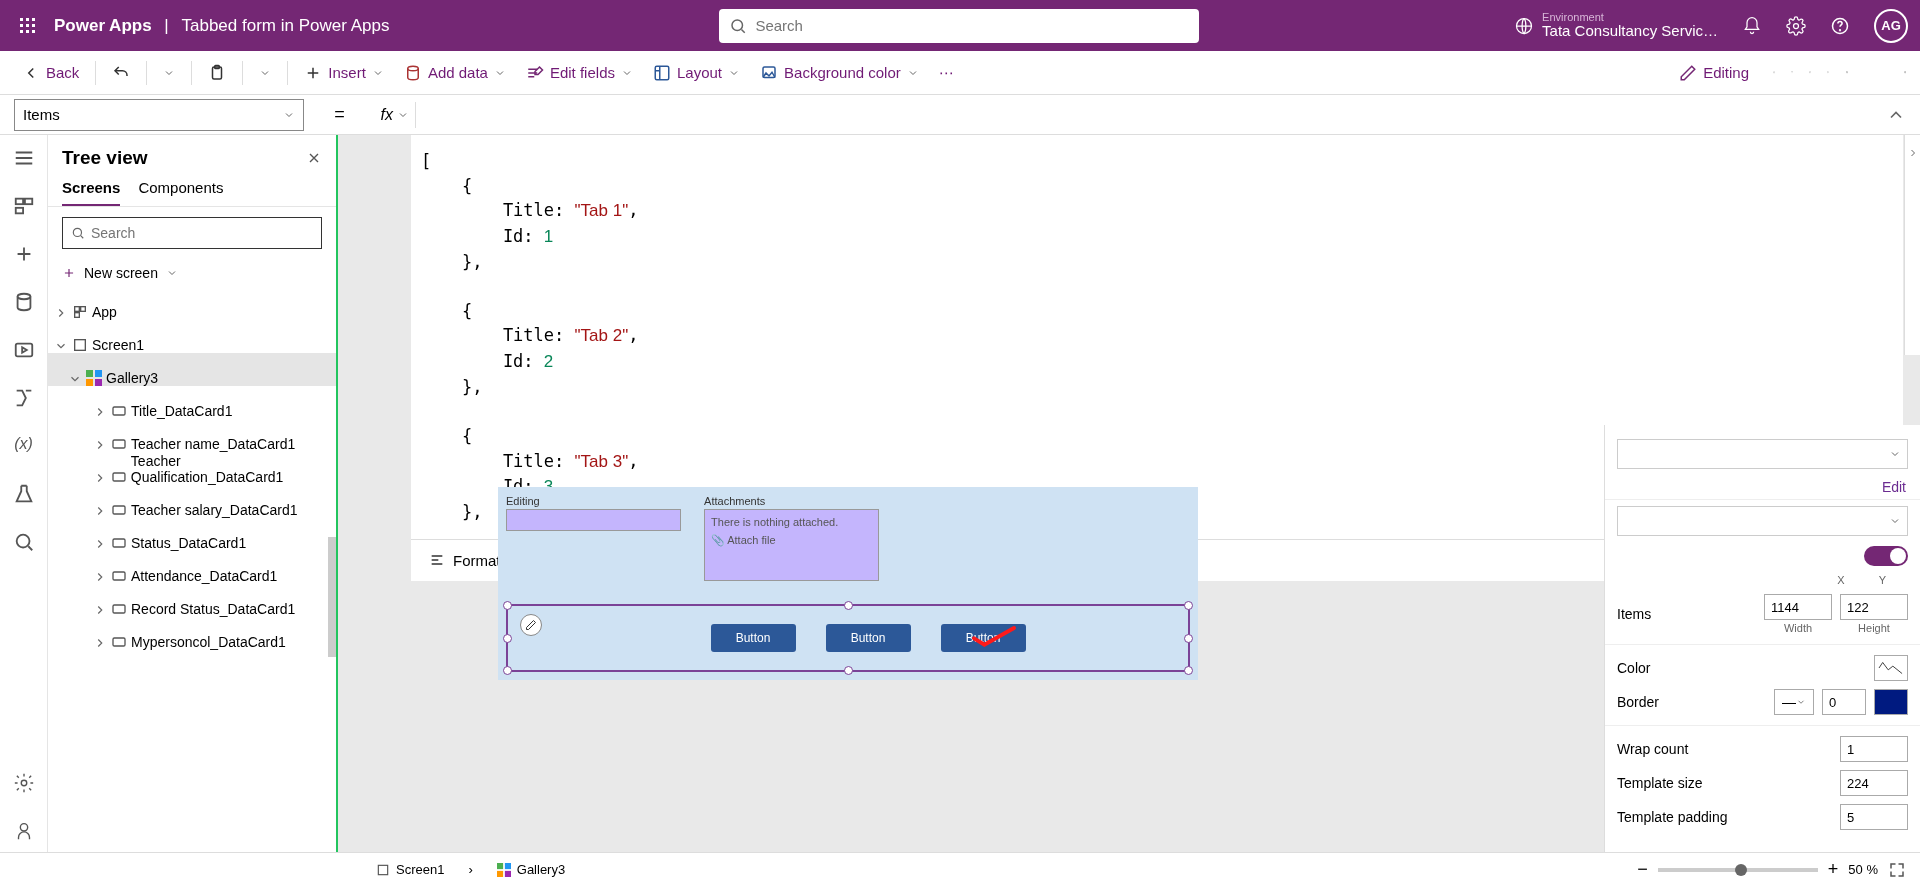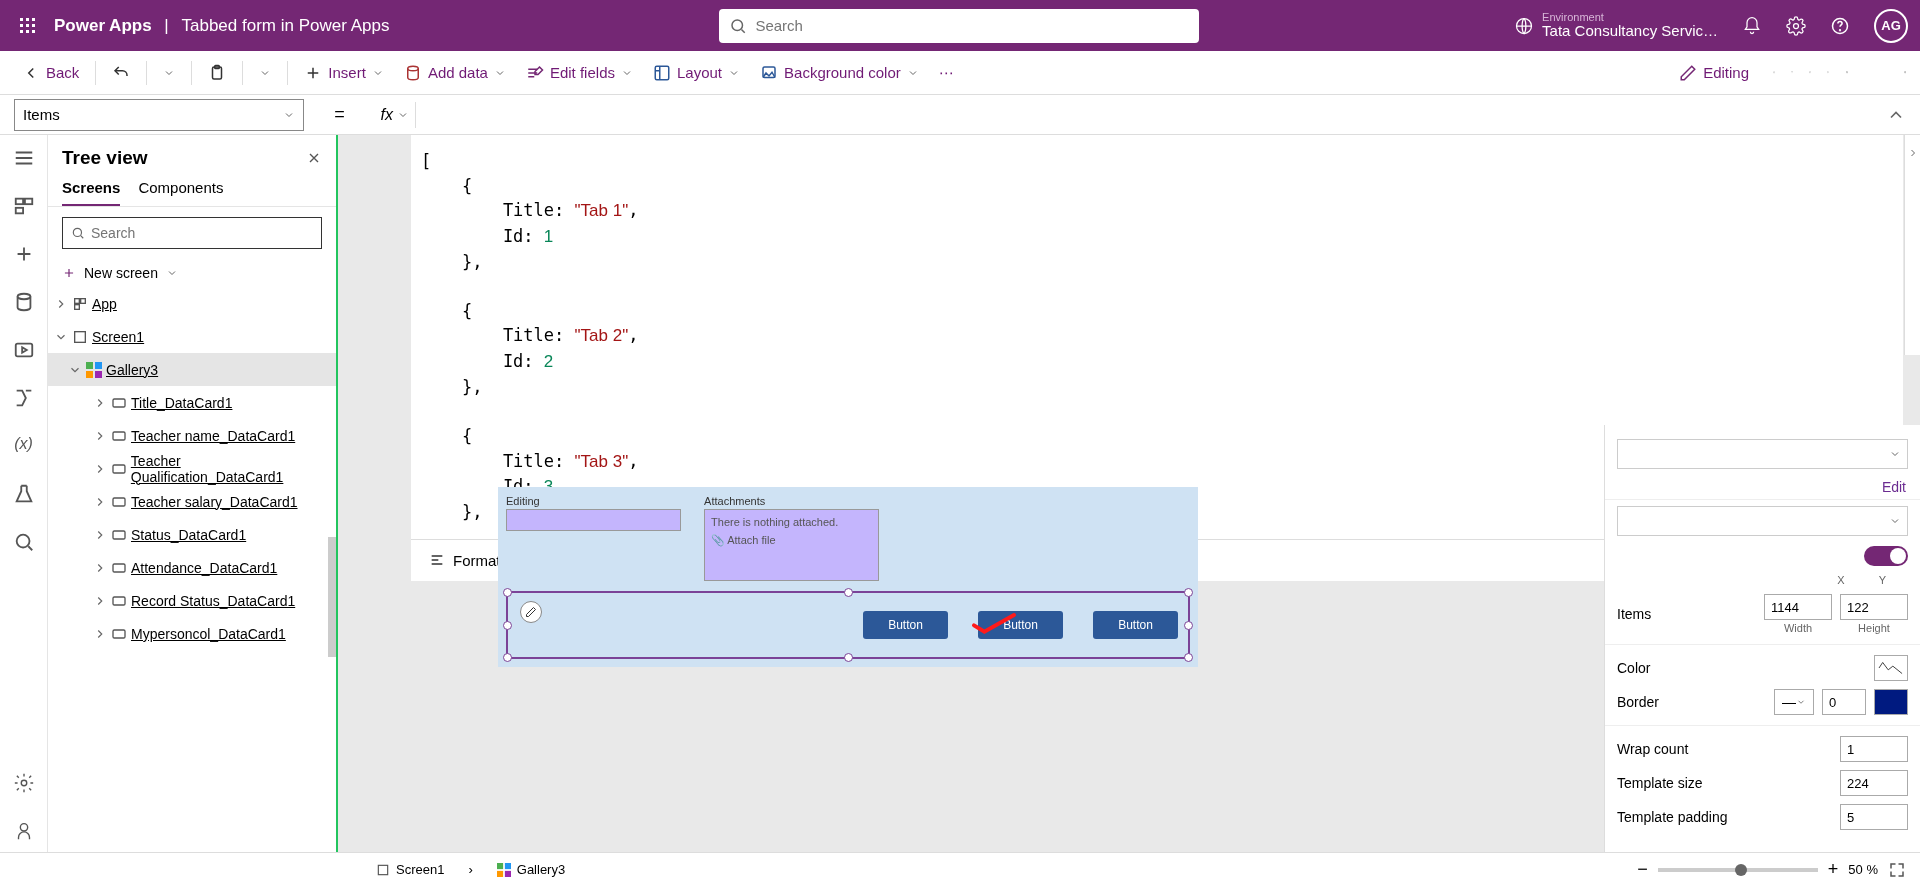--- a/index.html
+++ b/index.html
@@ -44,42 +44,42 @@
 .treehead { display:flex; align-items:center; justify-content:space-between; padding:12px 14px 4px;}
 .treehead h2 { font-size:19px; font-weight:600;}
 .treehead .close { width:16px; height:16px; cursor:pointer;}
 .treetabs { display:flex; gap:18px; padding:6px 14px 0; border-bottom:1px solid #e5e5e5;}
 .treetabs .ttab { font-size:15px; padding-bottom:8px; cursor:pointer;}
 .treetabs .ttab.active { border-bottom:2px solid #742774; font-weight:600;}
 .treesearch { margin:10px 14px; border:1px solid #333; height:32px; display:flex; align-items:center; padding:0 8px; gap:6px;}
 .treesearch input { border:none; outline:none; flex:1; font-size:14px;}
 .newscreen { padding:6px 14px; display:flex; align-items:center; gap:8px; font-size:14px; cursor:pointer;}
 .treelist { flex:1; overflow-y:auto; font-size:14px;}
-.trow { display:flex; align-items:center; height:33px; padding-left:6px; gap:4px; cursor:pointer; position:relative;text-decoration:underline;}
+.trow { display:flex; align-items:flex-end; height:33px; padding-left:6px; gap:4px; cursor:pointer; position:relative;}
 .trow.selected { background:#e5e5e5;}
 .trow .chv { width:14px; height:14px; color:#666;}
 .trow .tico { width:16px; height:16px;}
 .indent1{padding-left:20px;} .indent2{padding-left:45px;}
 .scrollthumb { position:absolute; right:0; top:250px; width:8px; height:120px; background:#ccc;}
 
 .canvas { flex:1; background:#e9e9e9; position:relative; overflow:hidden;}
 
 .formula-editor { position:absolute; top:0; left:73px; right:17px; background:#fff;}
 .codearea { padding:14px 10px; font-family:Consolas,monospace; font-size:17px; line-height:1.45; min-height:310px; white-space:pre;}
 .codearea .str { color:#a31515;} .codearea .num { color:#098658;}
 .fmtbar { border-top:1px solid #ddd; height:42px; display:flex; align-items:center; gap:26px; padding:0 18px; font-size:15px;}
 .fmtbar .fitem { display:flex; align-items:center; gap:8px; cursor:pointer;}
 
 .mockarea { position:absolute; top:352px; left:100px; right:0;}
 .formprev { width:700px; margin-left:60px; background:#cfe2f3; padding:8px; font-size:11px; position:relative;}
 .fld { display:inline-block; vertical-align:top; margin-right:20px;}
 .fld .flabel { font-size:11px; color:#333; margin-bottom:2px;}
 .fld .fbox { background:#c4b5fd; border:1px solid #999; }
 .attbox { padding:6px; font-size:11px; color:#555;}
-.gallery-sel { border:2px solid #7b4397; position:relative; margin-top:10px; padding:18px 10px; display:flex; gap:30px; justify-content:flex-end; padding-left:50px;}
+.gallery-sel { border:2px solid #7b4397; position:relative; margin-top:23px; padding:18px 10px; display:flex; gap:30px; justify-content:center; padding-left:50px;}
 .gallery-sel .handle { position:absolute; width:9px; height:9px; background:#fff; border:1px solid #7b4397; border-radius:50%;}
 .h-tl{top:-5px;left:-5px;} .h-tr{top:-5px;right:-5px;} .h-bl{bottom:-5px;left:-5px;} .h-br{bottom:-5px;right:-5px;}
 .h-tm{top:-5px;left:50%;margin-left:-4px;} .h-bm{bottom:-5px;left:50%;margin-left:-4px;}
 .h-ml{top:50%;left:-5px;margin-top:-4px;} .h-mr{top:50%;right:-5px;margin-top:-4px;}
 .pencil { position:absolute; top:8px; left:12px; width:22px; height:22px; border:1px solid #888; border-radius:50%; background:#fff; display:flex; align-items:center; justify-content:center;}
 .btnp { width:85px; height:28px; background:#2c5898; color:#fff; font-size:12px; display:flex; align-items:center; justify-content:center; border-radius:3px;}
 
 .redcheck { position:absolute; width:48px; height:24px;}
 .redcheck svg path { stroke:#ff1a1a; stroke-width:5; fill:none; stroke-linecap:round;}
 

